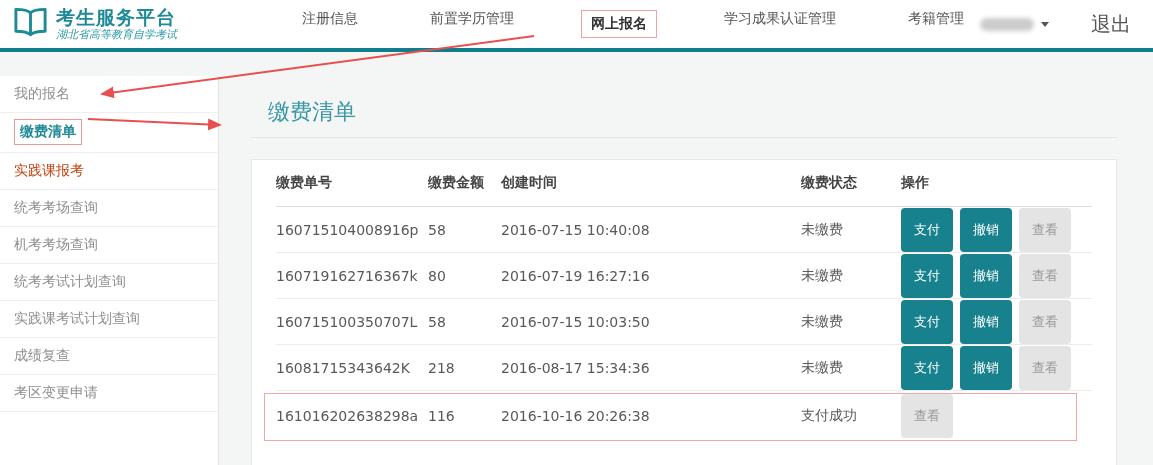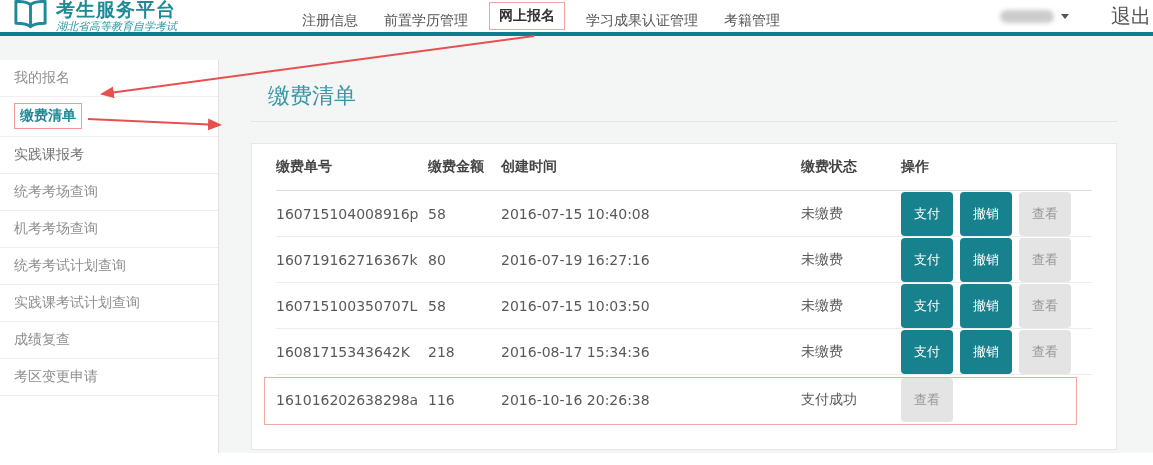--- a/index.html
+++ b/index.html
@@ -3,46 +3,46 @@
 <meta charset="utf-8">
 <style>
   * { margin:0; padding:0; box-sizing:border-box; }
   html,body { width:1153px; height:465px; }
   body {
     font-family:"DejaVu Sans","Liberation Sans",sans-serif;
     background:#ffffff; position:relative; overflow:hidden;
   }
 
   
-  .header { height:32px; display:flex; align-items:center; background:#fff; padding:0 2px 0 12px; }
+  .header { height:48px; display:flex; align-items:center; background:#fff; padding:0 22px 0 12px; }
   .logo { display:flex; align-items:center; gap:7px; }
   .logo-text { display:flex; flex-direction:column; line-height:1.1; }
   .logo-title { color:#1f8a97; font-size:19px; font-weight:bold; letter-spacing:1px; }
   .logo-sub { color:#2a97a3; font-size:11px; font-style:italic; margin-top:1px; }
 
-  .nav { display:flex; align-items:flex-end; margin-left:112px; }
+  .nav { display:flex; align-items:flex-start; margin-left:112px;gap:46px; }
   .nav-item { font-size:14px; color:#555; margin:0 13px; cursor:pointer; white-space:nowrap; }
   .nav-item.active .nav-label { font-weight:bold; color:#333; }
   .nav-item.annotated { border:1px solid #f2a2a2; padding:4px 9px; margin:0 8px; }
 
   .user-area { margin-left:auto; display:flex; align-items:center; }
   .user-menu { display:flex; align-items:center; gap:7px; cursor:pointer; }
   .user-blur { width:54px; height:13px; background:#cccccc; border-radius:7px; filter:blur(2px); }
   .caret { width:0; height:0; border-left:4px solid transparent; border-right:4px solid transparent; border-top:5px solid #555; }
   .logout { font-size:20px; color:#555; margin-left:42px; cursor:pointer; }
 
   .teal-bar { height:4px; background:#0f7e8c; }
 
   
   .content { display:flex; height:417px; background:#f4f5f5; }
   .sidebar { width:219px; background:#fff; border-right:1px solid #e2e2e2;margin-top:24px; }
   .sidebar-item { font-size:14px; color:#8f8f8f; padding:9px 14px; border-bottom:1px solid #efefef; cursor:pointer; }
   .sidebar-item.active { padding:6px 14px 7px; }
   .sidebar-item.active .sb-label { color:#1f8a97; font-weight:bold; display:inline-block; border:1px solid #f09898; padding:3px 5px; }
-  .sidebar-item.link { color:#737373; }
+  .sidebar-item.link { color:#c2410c; }
 
   .main { flex:1; }
   .main-inner { margin:0 36px 0 32px; }
   .page-title { font-size:22px; color:#3897a5; font-weight:normal; padding:45px 0 10px 17px; border-bottom:1px solid #e5e5e5; }
 
   .card { position:relative; margin-top:21px; background:#fff; border:1px solid #e7e7e7; border-radius:0; padding:0 24px 24px; }
   .trow { display:grid; grid-template-columns:152px 73px 300px 100px 1fr; align-items:center; height:46px; border-bottom:1px solid #ececec; }
   .trow.head { height:47px; border-bottom:1px solid #dcdcdc; }
   .trow.head .cell { font-weight:bold; color:#444; }
   .trow.last { border-bottom:none; height:50px; }

